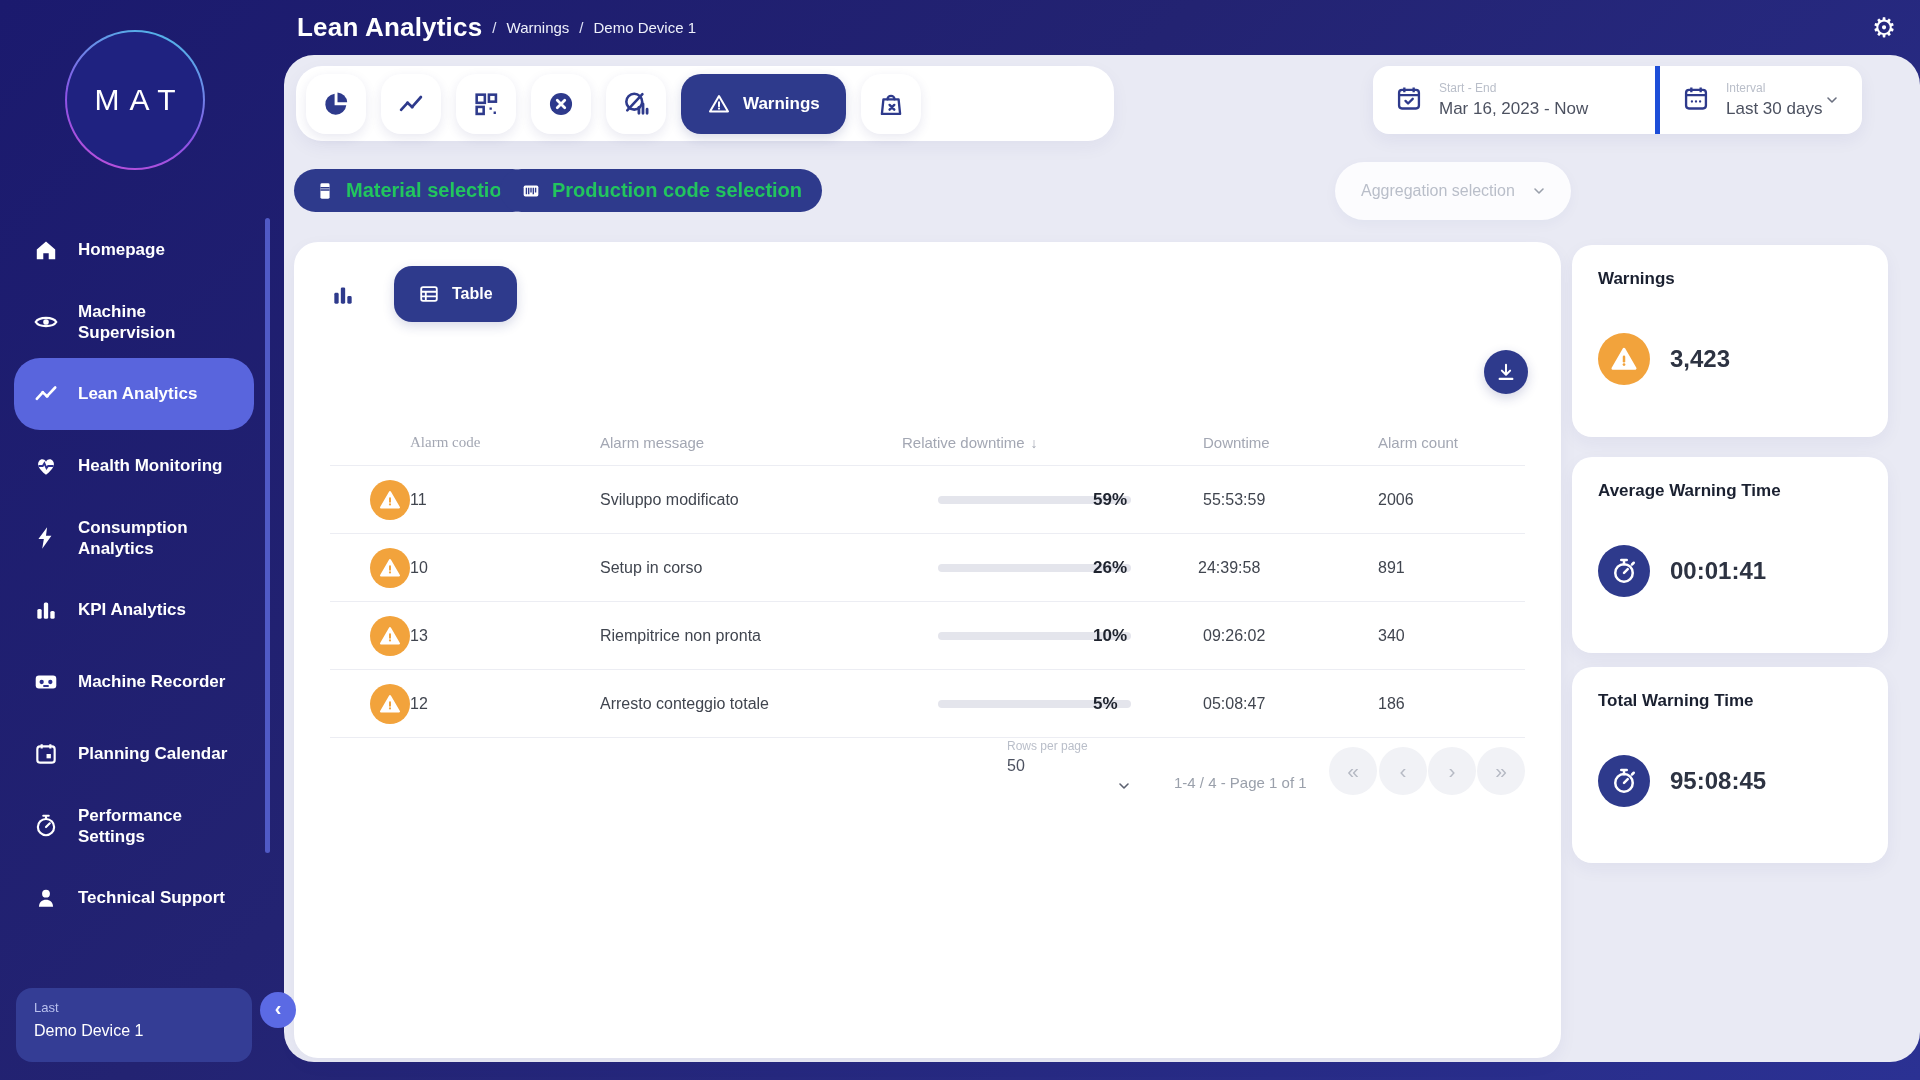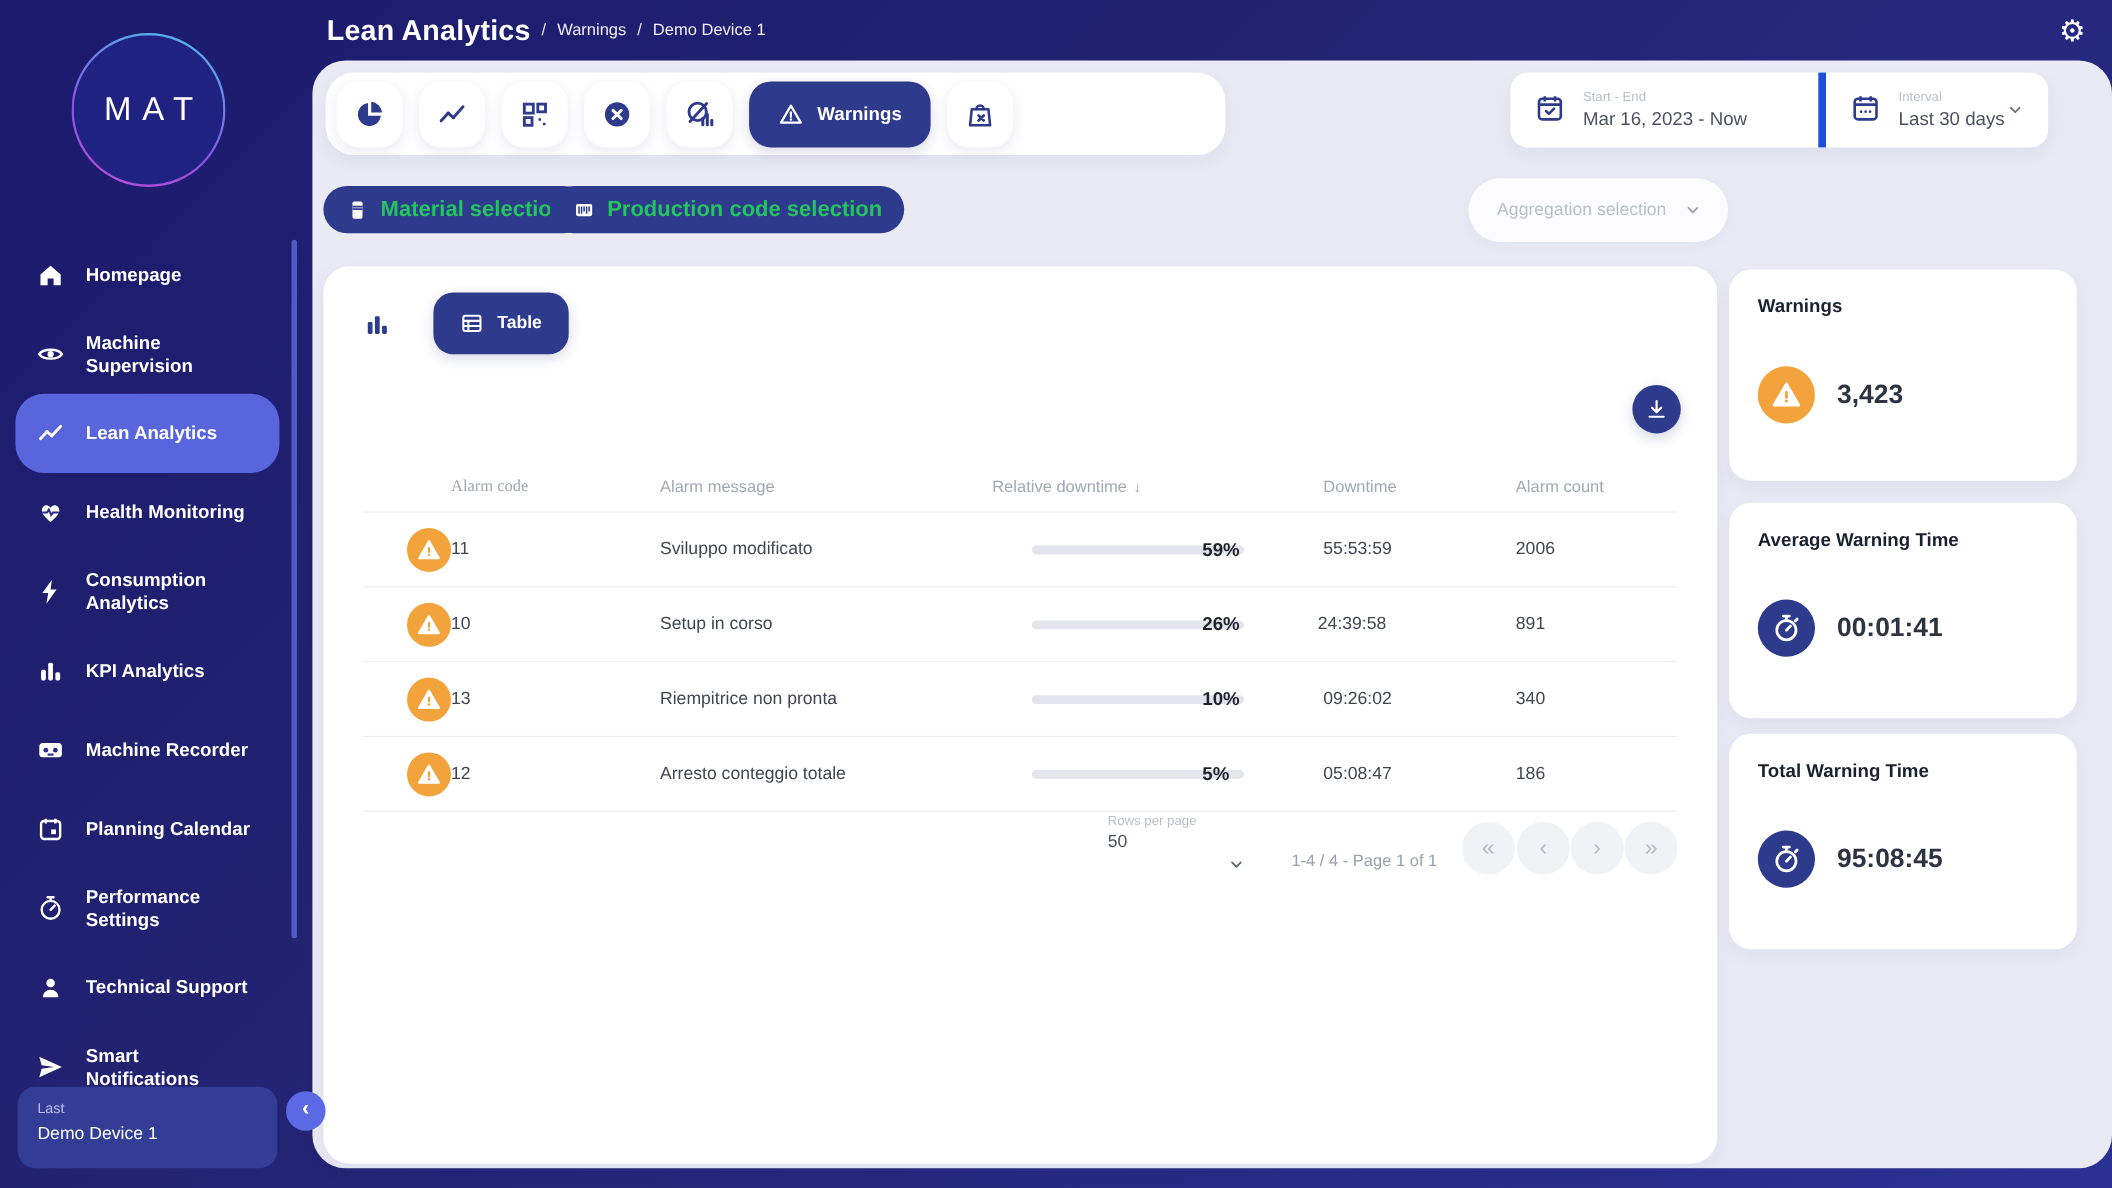--- a/index.html
+++ b/index.html
@@ -27,21 +27,21 @@
               box-shadow:0 4px 12px rgba(35,42,120,.10); display:flex; align-items:center; justify-content:center; cursor:pointer; }
   .tool-btn svg { width:28px; height:28px; }
   .warn-pill { height:60px; border:none; border-radius:20px; background:#2E3A8C; color:#fff; font-weight:700;
                font-size:17px; display:flex; align-items:center; gap:12px; padding:0 26px; cursor:pointer;
                font-family:inherit; box-shadow:0 4px 12px rgba(35,42,120,.18); }
   .warn-pill svg { width:24px; height:24px; }
   
   .date-card { position:absolute; right:58px; top:11px; width:489px; height:68px; background:#fff;
                border-radius:16px; box-shadow:0 6px 18px rgba(35,42,120,.06); display:flex; align-items:center; }
   .date-sec { position:relative; height:100%; display:flex; align-items:center; gap:16px; padding-left:22px; }
-  .date-sec.s1 { width:287px; border-right:7px solid #1d4ed8; }
+  .date-sec.s1 { width:287px; border-right:5px solid #1d4ed8; }
   .date-sec.s2 { flex:1; }
   .date-ic svg { width:28px; height:28px; }
   .fld-label { font-size:12px; color:#B9BEC9; margin-bottom:4px; }
   .fld-value { font-size:17px; color:#4C5160; }
   .chev { width:16px; height:16px; }
   .date-chev { position:absolute; right:22px; top:26px; color:#6b7080; }
   
   .sel-pill { position:absolute; top:114px; height:43px; border:none; border-radius:22px; background:#2E3A8C; color:#22c55e;
               font-size:20px; font-weight:700; font-family:inherit; display:flex; align-items:center; gap:10px; padding:0 20px; cursor:pointer; }
   .sel-pill svg { width:22px; height:22px; }
@@ -224,28 +224,20 @@
   </div>
   <div class="nav-item">
     <span class="nav-icon">
       <svg viewBox="0 0 24 24">
           <circle cx="12" cy="8" r="3.6" fill="#fff"></circle>
           <path d="M5.5 20c0-4 3-6.4 6.5-6.4s6.5 2.4 6.5 6.4z" fill="#fff"></path>
         </svg>
     </span>
     <span class="nav-label">Technical Support</span>
   </div>
-  <div class="nav-item">
-    <span class="nav-icon">
-      <svg viewBox="0 0 24 24">
-          <path d="M2.5 20.5 21.5 12 2.5 3.5l2 7L15 12 4.5 13.5z" fill="#fff"></path>
-        </svg>
-    </span>
-    <span class="nav-label">Smart Notifications</span>
-  </div>
 </nav>
 <div class="side-scroll"></div>
 
 <div class="device-panel">
   <div class="device-label">Last</div>
   <div class="device-value">Demo Device 1</div>
 </div>
 <button class="collapse-btn">‹</button>
 
 <main class="content">

